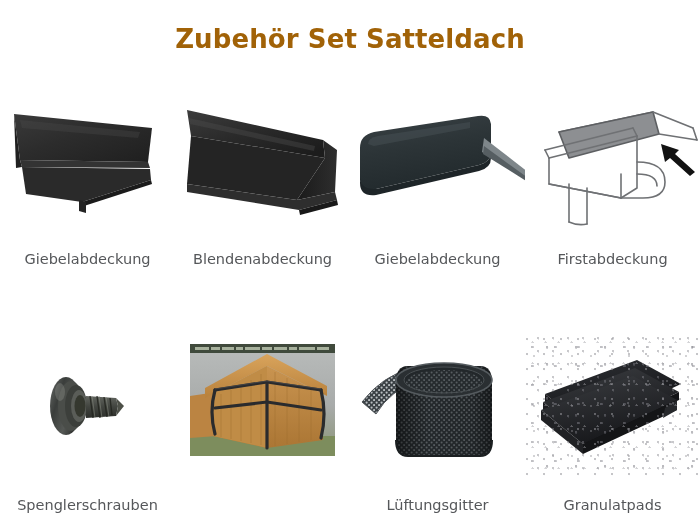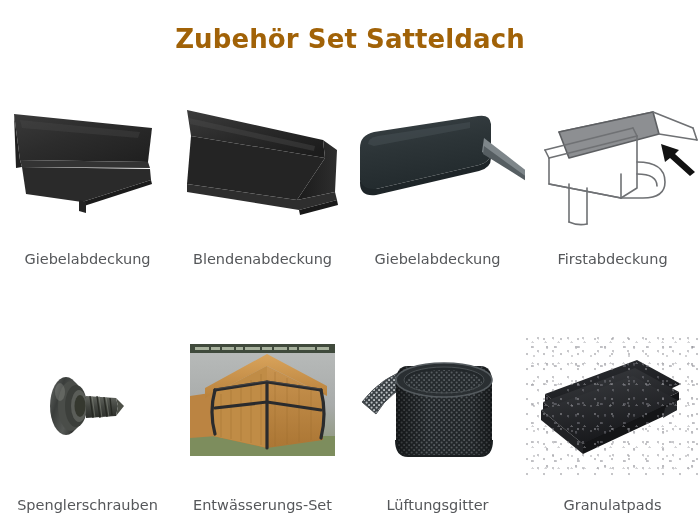--- a/index.html
+++ b/index.html
@@ -345,21 +345,20 @@
                 <rect x="61" y="11" width="7" height="3"></rect>
               <rect x="70" y="11" width="15" height="3"></rect>
                 <rect x="87" y="11" width="10" height="3"></rect>
               <rect x="99" y="11" width="13" height="3"></rect>
                 <rect x="114" y="11" width="8" height="3"></rect>
               <rect x="124" y="11" width="16" height="3"></rect>
                 <rect x="142" y="11" width="12" height="3"></rect>
             </g>
           </svg>
         </div>
-        <div class="caption">Entwässerungs-Set</div>
       </div>
 
       <div class="cell">
         <div class="thumb">
           <svg width="175" height="140" viewBox="0 0 175 140">
             <defs>
               <pattern id="mesh" width="5" height="5" patternUnits="userSpaceOnUse">
                 <rect width="5" height="5" fill="#3b4145"></rect>
                 <circle cx="1.6" cy="1.6" r="1.1" fill="#b9bec1"></circle>
                 <circle cx="4.1" cy="4.1" r="1.1" fill="#b9bec1"></circle>

